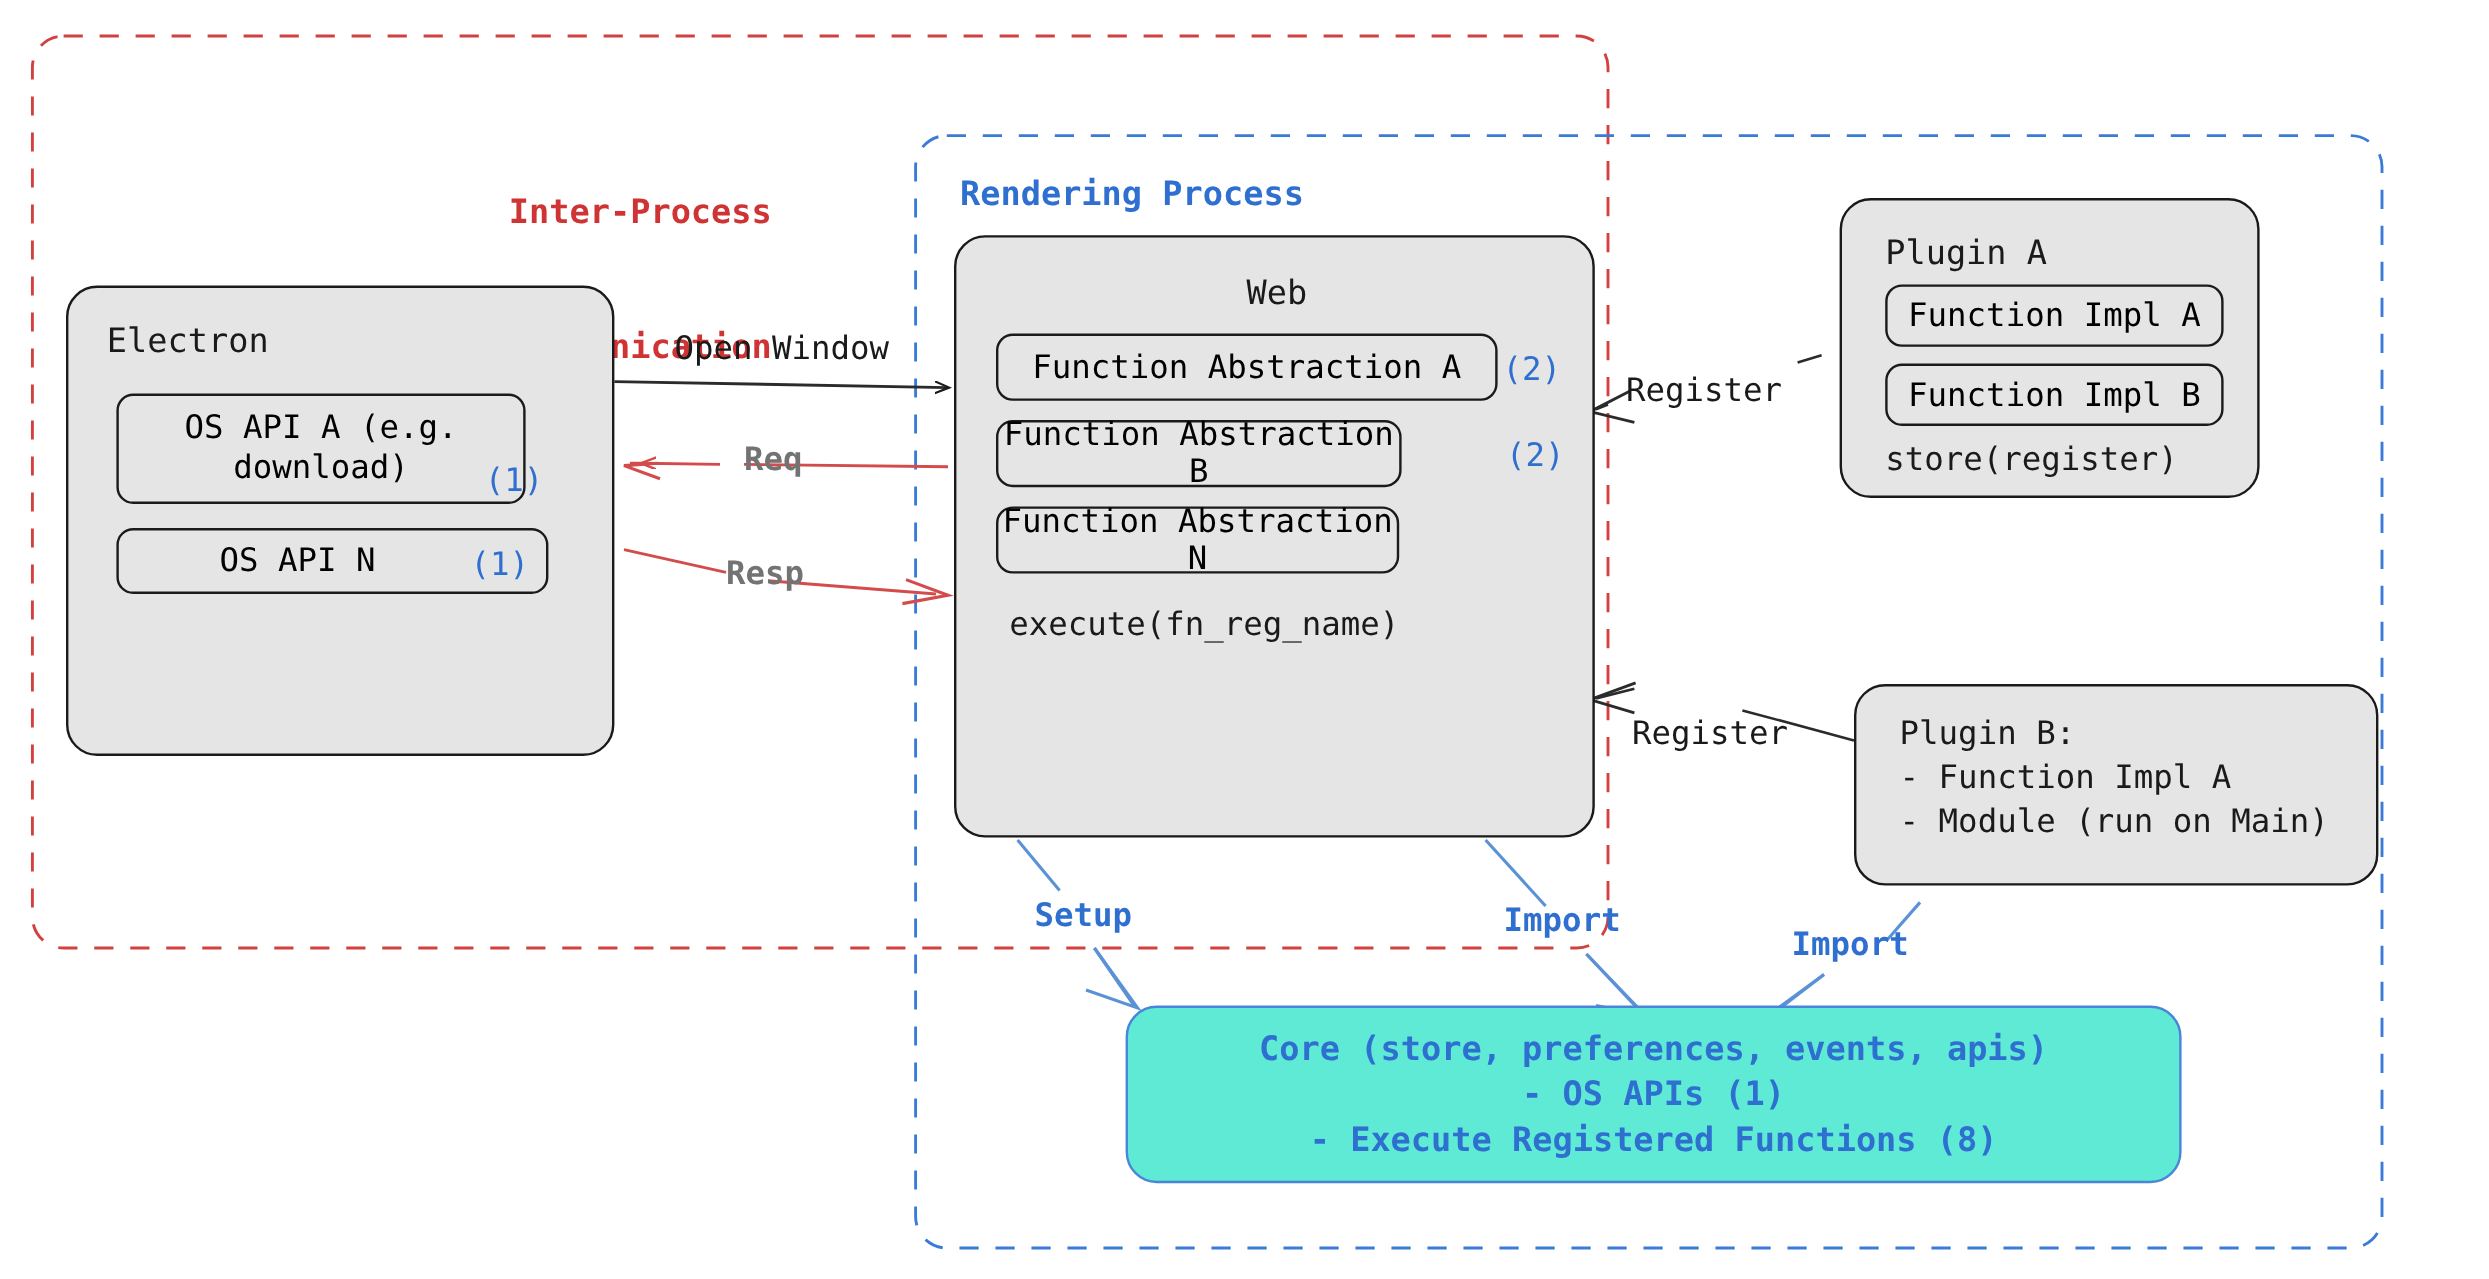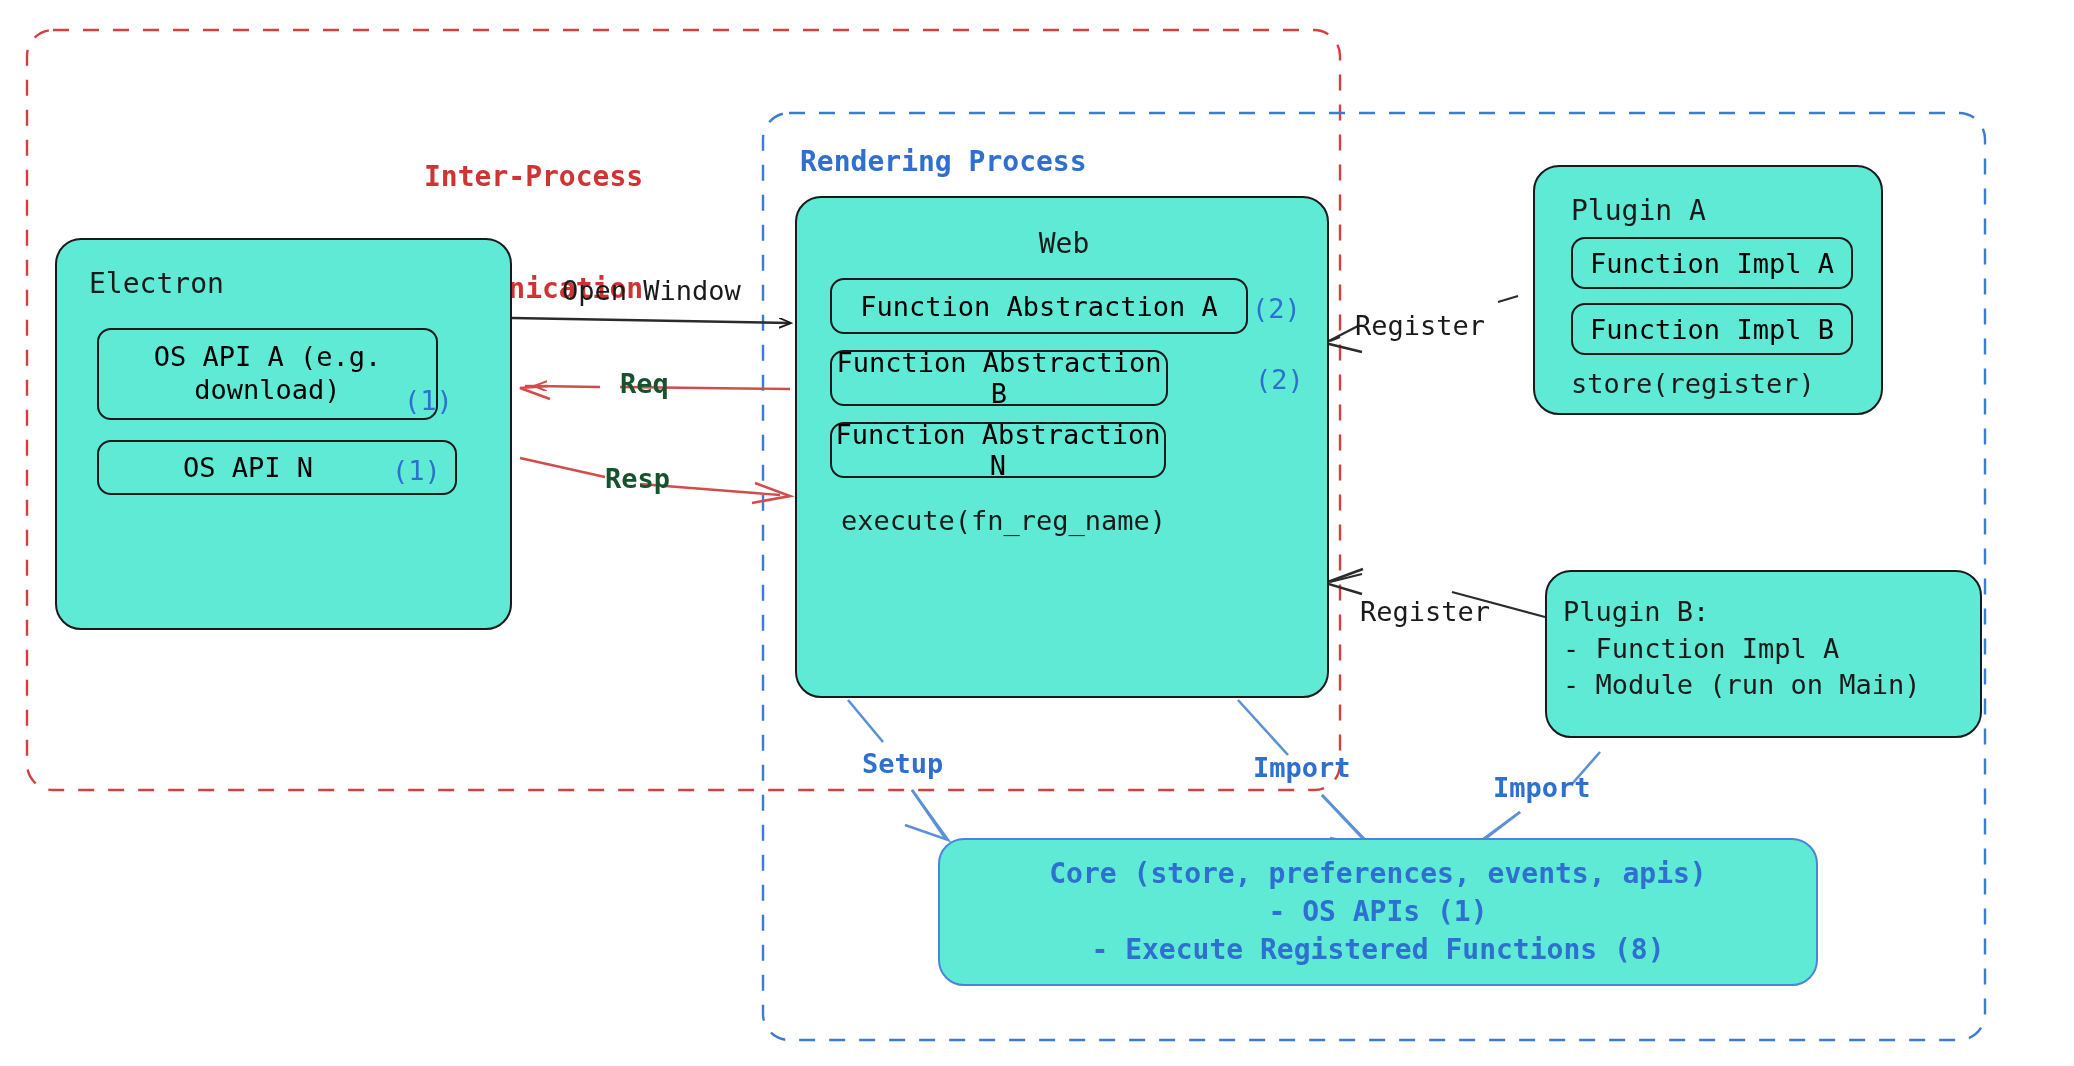--- a/index.html
+++ b/index.html
@@ -22,21 +22,21 @@
     position: absolute;
     left: 0;
     top: 0;
     width: 2074px;
     height: 1066px;
     pointer-events: none;
   }
   .node {
     position: absolute;
     box-sizing: border-box;
-    background: #5eead4;
+    background: #e5e5e5;
   }
   .rounded-box {
     border: 2.2px solid #1a1a1a;
     border-radius: 26px;
   }
   .inner-box {
     border: 2px solid #1a1a1a;
     border-radius: 14px;
     display: flex;
     align-items: center;
@@ -67,21 +67,21 @@
   .rp-title {
     font-size: 28px;
     color: #2e6fd0;
     font-weight: 700;
   }
   .arrow-label {
     position: absolute;
     white-space: pre;
     font-size: 27px;
   }
-  .arrow-label.red  { color: #14532d; font-weight: 600; }
+  .arrow-label.red  { color: #737373; font-weight: 600; }
   .arrow-label.blue { color: #2e6fd0; font-weight: 600; }
   .core-box {
     border: 2.4px solid #4a86d8;
     border-radius: 26px;
     background: #5eead4;
     display: flex;
     flex-direction: column;
     align-items: center;
     justify-content: center;
   }
@@ -224,21 +224,21 @@
       <span class="mono sz-body">Function Impl A</span>
     </div>
 
     <div class="node inner-box" style="left:36px; top:136px; width:282px; height:52px; position:absolute;">
       <span class="mono sz-body">Function Impl B</span>
     </div>
 
     <div class="label mono sz-body t-dark" style="left:36px; top:200px; position:absolute;">store(register)</div>
   </div>
 
-  <div class="node rounded-box" style="left:1545px; top:570px; width:437px; height:168px; padding:22px 0 0 16px;">
+  <div class="node rounded-box" style="left:1545px; top:570px; width:437px; height:168px; padding:22px 0 0 36px;">
     <div class="plugin-b-line mono">Plugin B:</div>
     <div class="plugin-b-line mono">- Function Impl A</div>
     <div class="plugin-b-line mono">- Module (run on Main)</div>
   </div>
 
   <div class="node core-box" style="left:938px; top:838px; width:880px; height:148px;">
     <div class="core-line mono">Core (store, preferences, events, apis)</div>
     <div class="core-line mono">- OS APIs (1)</div>
     <div class="core-line mono">- Execute Registered Functions (8)</div>
   </div>

